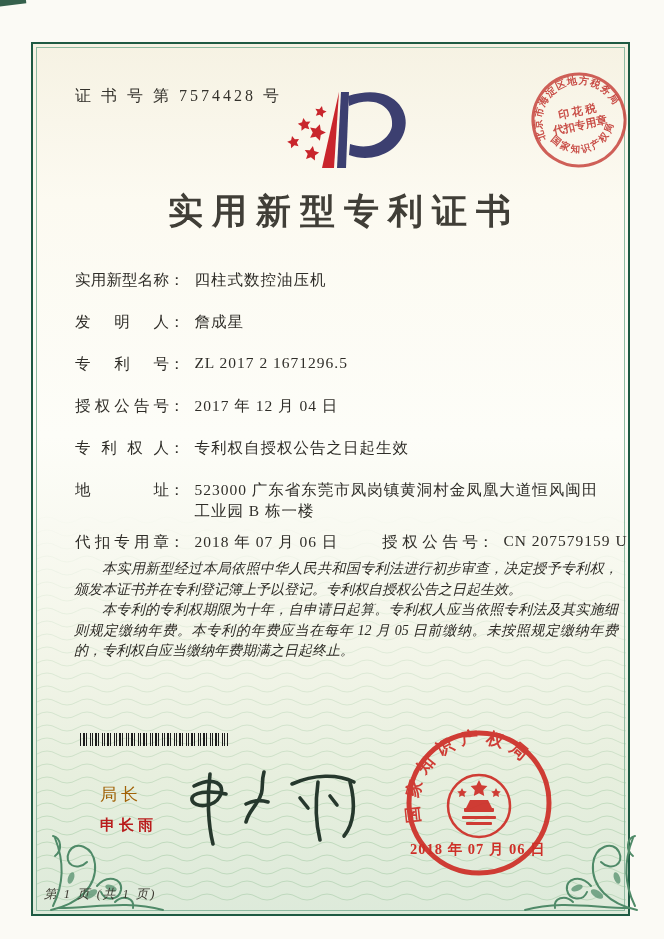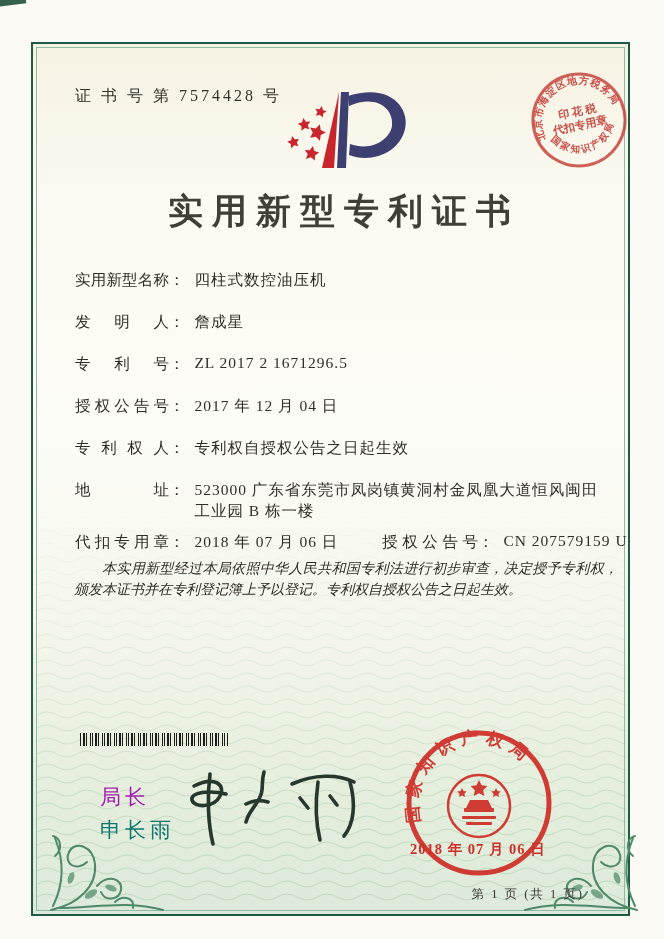--- a/index.html
+++ b/index.html
@@ -47,31 +47,31 @@
   }
   .body-text p{margin:0;text-indent:2em;}
   .barcode{
     position:absolute;left:68px;top:733px;width:148px;height:13px;
     background:repeating-linear-gradient(90deg,
       #1c1c1c 0 1px,transparent 1px 3px,
       #1c1c1c 3px 5px,transparent 5px 6px,
       #1c1c1c 6px 7px,transparent 7px 10px,
       #1c1c1c 10px 11px,transparent 11px 12px);
   }
-  .sig-title{position:absolute;left:88px;top:783px;font-size:21px;letter-spacing:4px;color:#a21caf;}
-  .sig-name{position:absolute;left:88px;top:816px;font-size:21px;letter-spacing:4px;color:#0f766e;}
+  .sig-title{position:absolute;left:88px;top:783px;font-size:17px;letter-spacing:4px;color:#a16207;}
+  .sig-name{position:absolute;left:88px;top:816px;font-size:15px;letter-spacing:4px;color:#b91c1c;font-weight:bold;}
   .signature-svg{position:absolute;left:168px;top:752px;width:190px;height:100px;}
   .seal-bottom{position:absolute;left:390px;top:726px;width:154px;height:154px;opacity:.93;}
   .seal-date{
     position:absolute;left:398px;top:840px;width:160px;
     font-size:14.5px;letter-spacing:1px;color:#ce2f28;font-weight:600;white-space:nowrap;
   }
   .footer{
-    position:absolute;left:32px;top:886px;width:540px;text-align:right;
-    font-size:12.5px;letter-spacing:2px;color:#3a382f;
+    position:absolute;left:32px;top:886px;width:540px;text-align:left;
+    font-size:12.5px;letter-spacing:2px;color:#3a382f;font-style:italic;
   }
   .ornament{position:absolute;width:132px;height:128px;}
   .ornament.bl{left:33px;top:786px;}
   .ornament.br{left:499px;top:786px;transform:scaleX(-1);}
   .scan-edge{
     position:absolute;left:-4px;top:-2px;width:30px;height:7px;
     background:#35604c;transform:rotate(-7deg);
   }
   .seal-text{fill:#c5403a;font-family:"Liberation Serif",serif;font-weight:600;}
   .seal-text2{fill:#ce2f28;font-family:"Liberation Serif",serif;font-weight:600;}
@@ -183,20 +183,21 @@
       <span class="fvalue">2018 年 07 月 06 日</span>
       <span class="gazette-no">
         <span class="flabel" style="width:96px">授权公告号</span><span class="fcolon">：</span>
         <span class="fvalue">CN 207579159 U</span>
       </span>
     </div>
   </div>
 
   <div class="body-text">
     <p>本实用新型经过本局依照中华人民共和国专利法进行初步审查，决定授予专利权，颁发本证书并在专利登记簿上予以登记。专利权自授权公告之日起生效。</p>
+    <p>本专利的专利权期限为十年，自申请日起算。专利权人应当依照专利法及其实施细则规定缴纳年费。本专利的年费应当在每年 12 月 05 日前缴纳。未按照规定缴纳年费的，专利权自应当缴纳年费期满之日起终止。</p>
   </div>
 
   <div class="barcode"></div>
 
   <div class="sig-title">局长</div>
   <div class="sig-name">申长雨</div>
 
   <svg class="signature-svg" viewBox="0 0 190 100">
     <g fill="none" stroke="#26382d" stroke-width="3.6" stroke-linecap="round" stroke-linejoin="round">
       <path d="M30 22 C27 45 28 72 33 92"></path>

